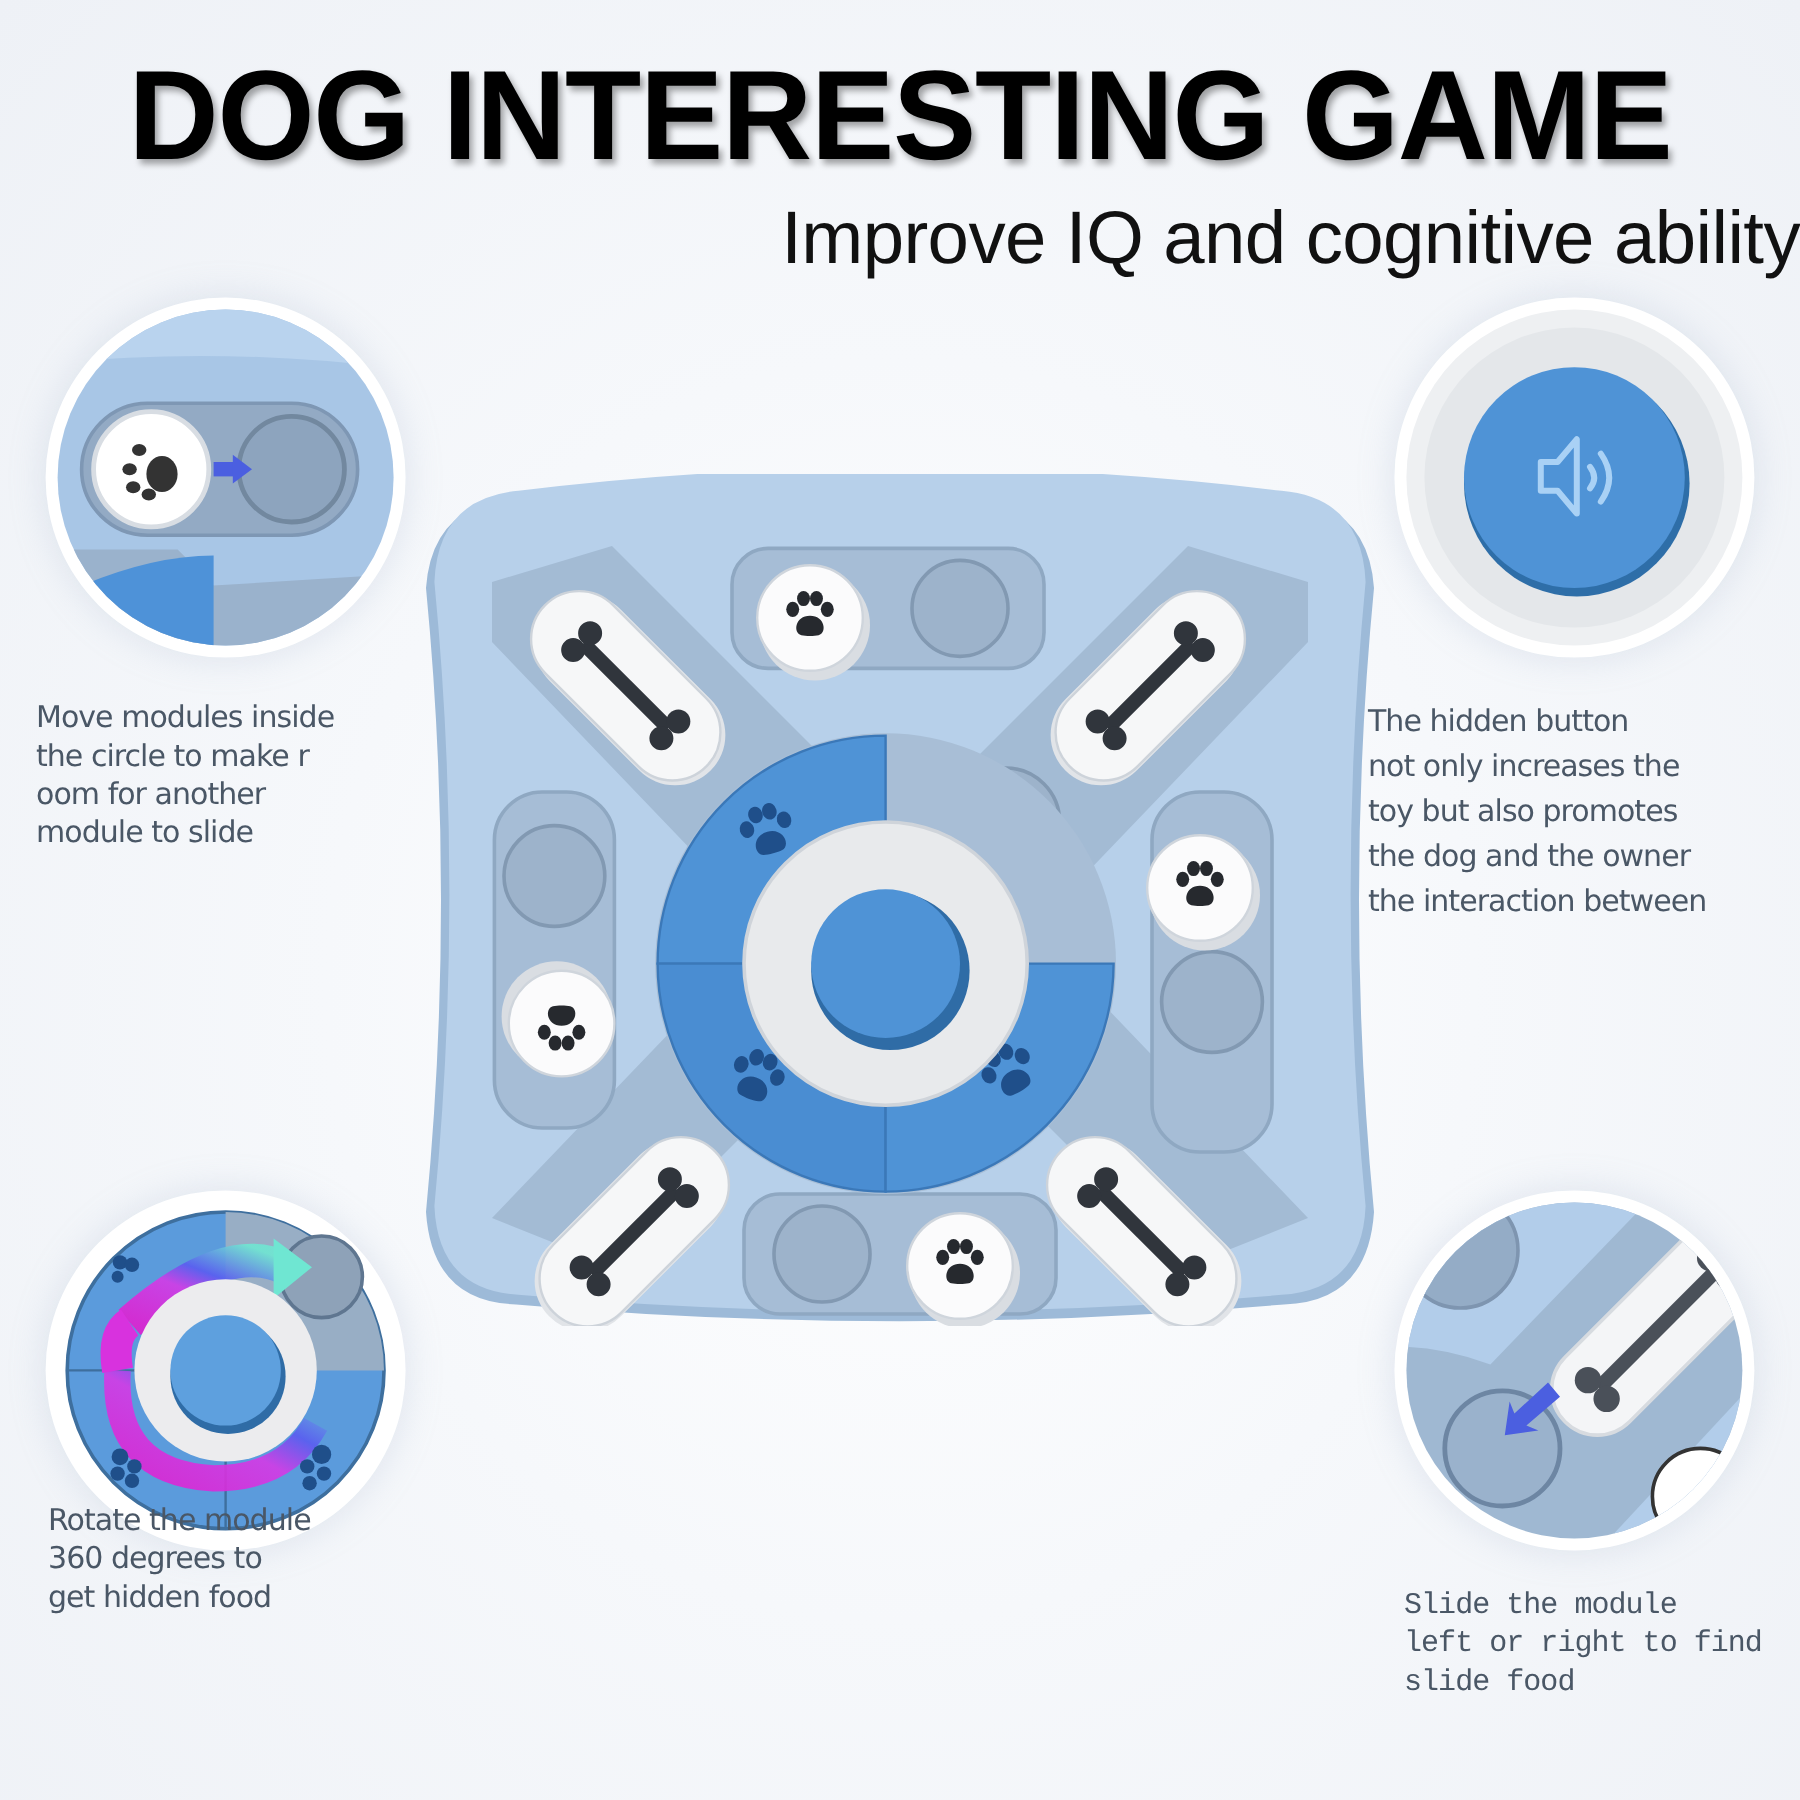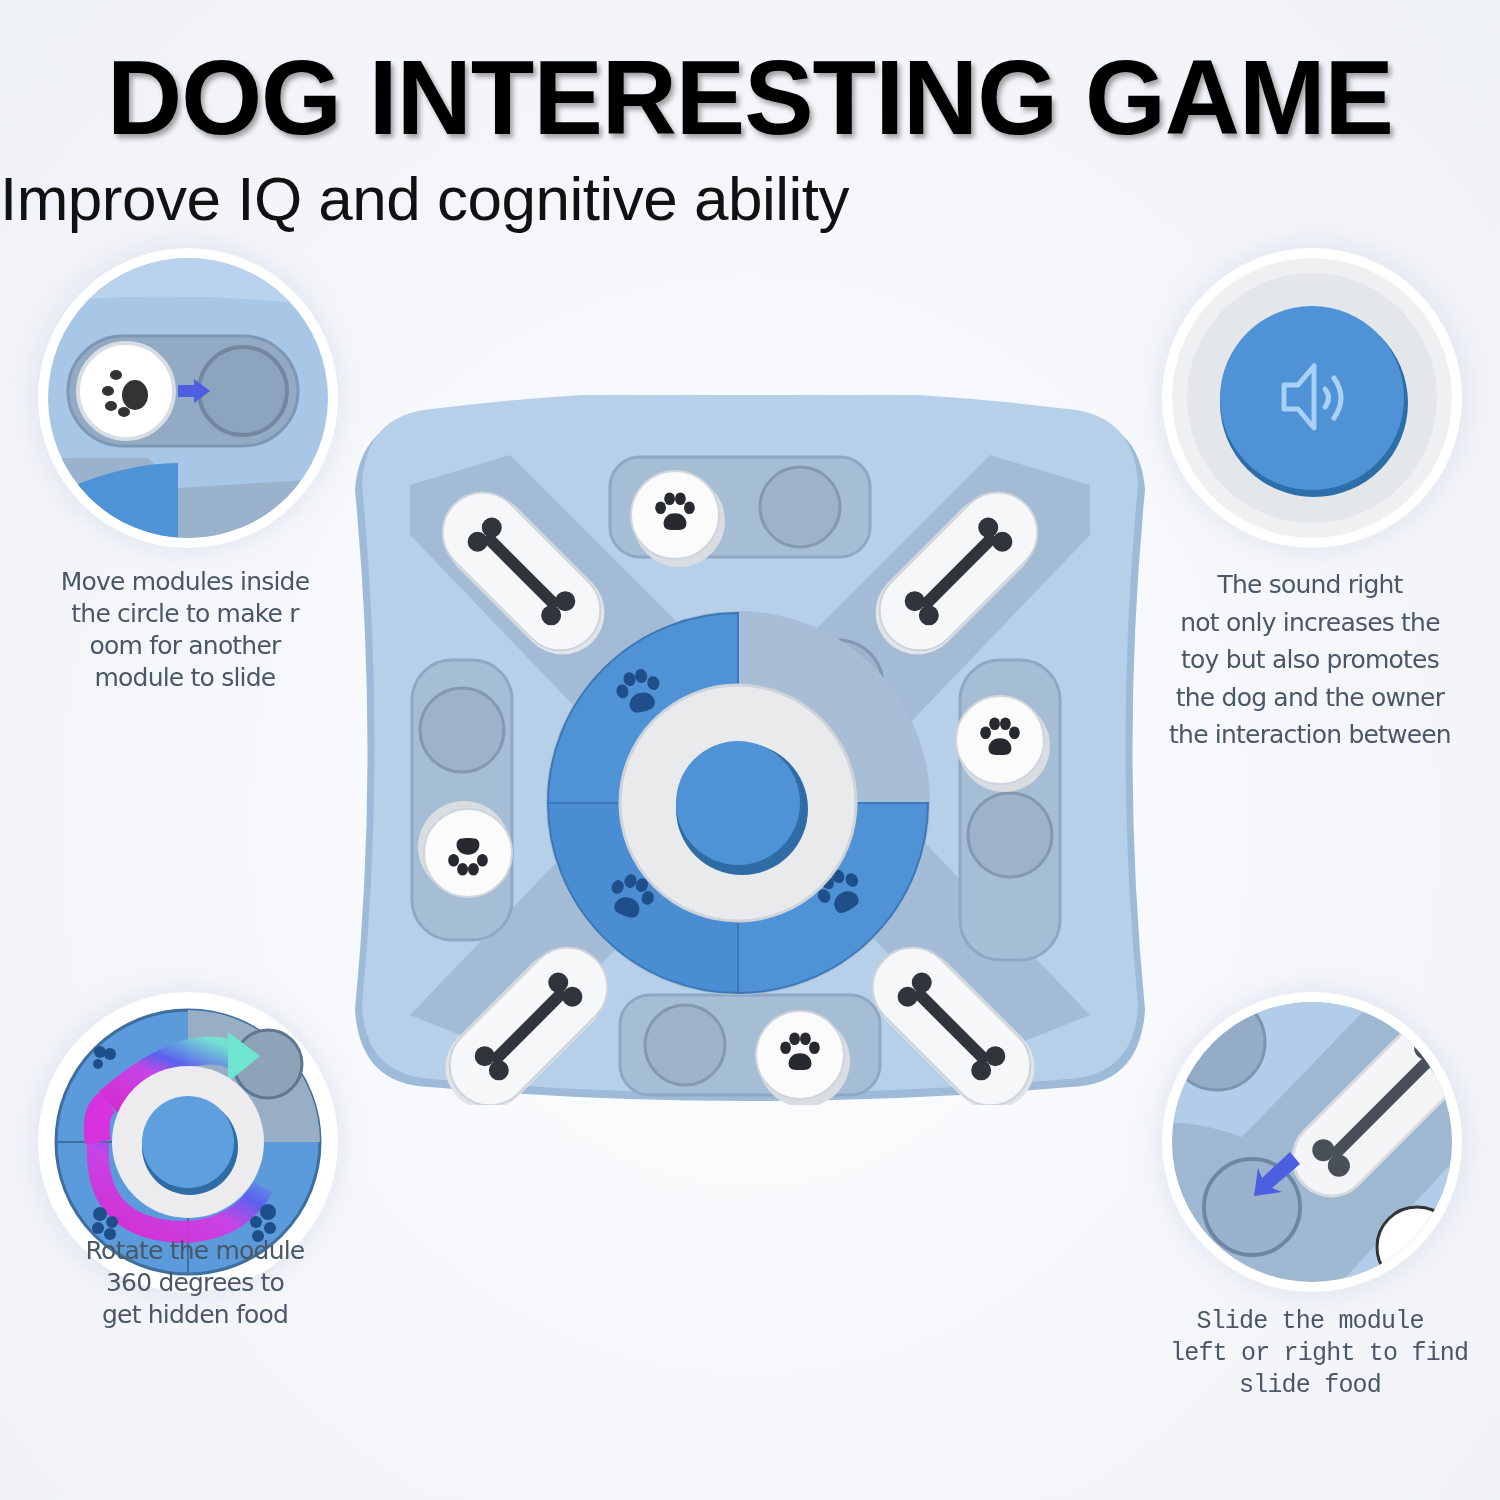--- a/index.html
+++ b/index.html
@@ -10,34 +10,35 @@
     position: relative;
   }
   .title {
     position: absolute; left: 0; top: 38px; width: 1500px; text-align: center;
     font-family: "Liberation Sans", sans-serif; font-weight: 900;
     font-size: 104px; letter-spacing: -1px; color: #000;
     text-shadow: 3px 4px 5px rgba(0,0,0,0.35);
     transform: scaleY(1.02);
   }
   .subtitle {
-    position: absolute; left: 0; top: 163px; width: 1500px; text-align: left;
+    position: absolute; left: 0; top: 163px; width: 1500px; text-align: right;
     font-family: "Liberation Sans", sans-serif; font-size: 62px; color: #111;
     letter-spacing: -0.5px;
   }
   .bubble {
     position: absolute; width: 300px; height: 300px; border-radius: 50%;
     background: #fff; box-shadow: 0 0 30px rgba(150,170,200,0.25);
     overflow: hidden;
   }
   .bubble svg { position: absolute; left: 0; top: 0; }
   .caption {
-    position: absolute; text-align: center; color: #4a5766;
+    position: absolute; color: #4a5766;
     font-family: "DejaVu Sans", sans-serif; font-size: 25px; line-height: 32px;
     letter-spacing: -0.8px;
+    margin-top: 16px;
   }
   .caption span { display: block; white-space: nowrap; }
   .product { position: absolute; left: 340px; top: 395px; width: 820px; height: 710px; }
 </style>
 </head>
 <body>
 
 <div class="title">DOG INTERESTING GAME</div>
 <div class="subtitle">Improve IQ and cognitive ability</div>
 
@@ -84,21 +85,21 @@
     <circle cx="152" cy="155" r="94" fill="#2e6ea8"></circle>
     <circle cx="150" cy="150" r="92" fill="#4f93d6"></circle>
     <g fill="none" stroke="#a9d1f5" stroke-width="5" stroke-linejoin="round" stroke-linecap="round">
       <path d="M122 137 L136 137 L152 118 L152 180 L136 161 L122 161 Z"></path>
       <path d="M163 141 Q170 150 163 159"></path>
       <path d="M172 130 Q186 150 172 170"></path>
     </g>
   </svg>
 </div>
 <div class="caption" style="left:1140px;top:566px;width:340px;line-height:37.5px;">
-  <span>The sound right</span>
+  <span>The hidden button</span>
   <span>not only increases the</span>
   <span>toy but also promotes</span>
   <span>the dog and the owner</span>
   <span>the interaction between</span>
 </div>
 
 <div class="bubble" style="left:38px;top:992px;">
   <svg width="300" height="300" viewBox="0 0 300 300">
     <defs>
       <linearGradient id="rg" x1="0" y1="1" x2="1" y2="0">

